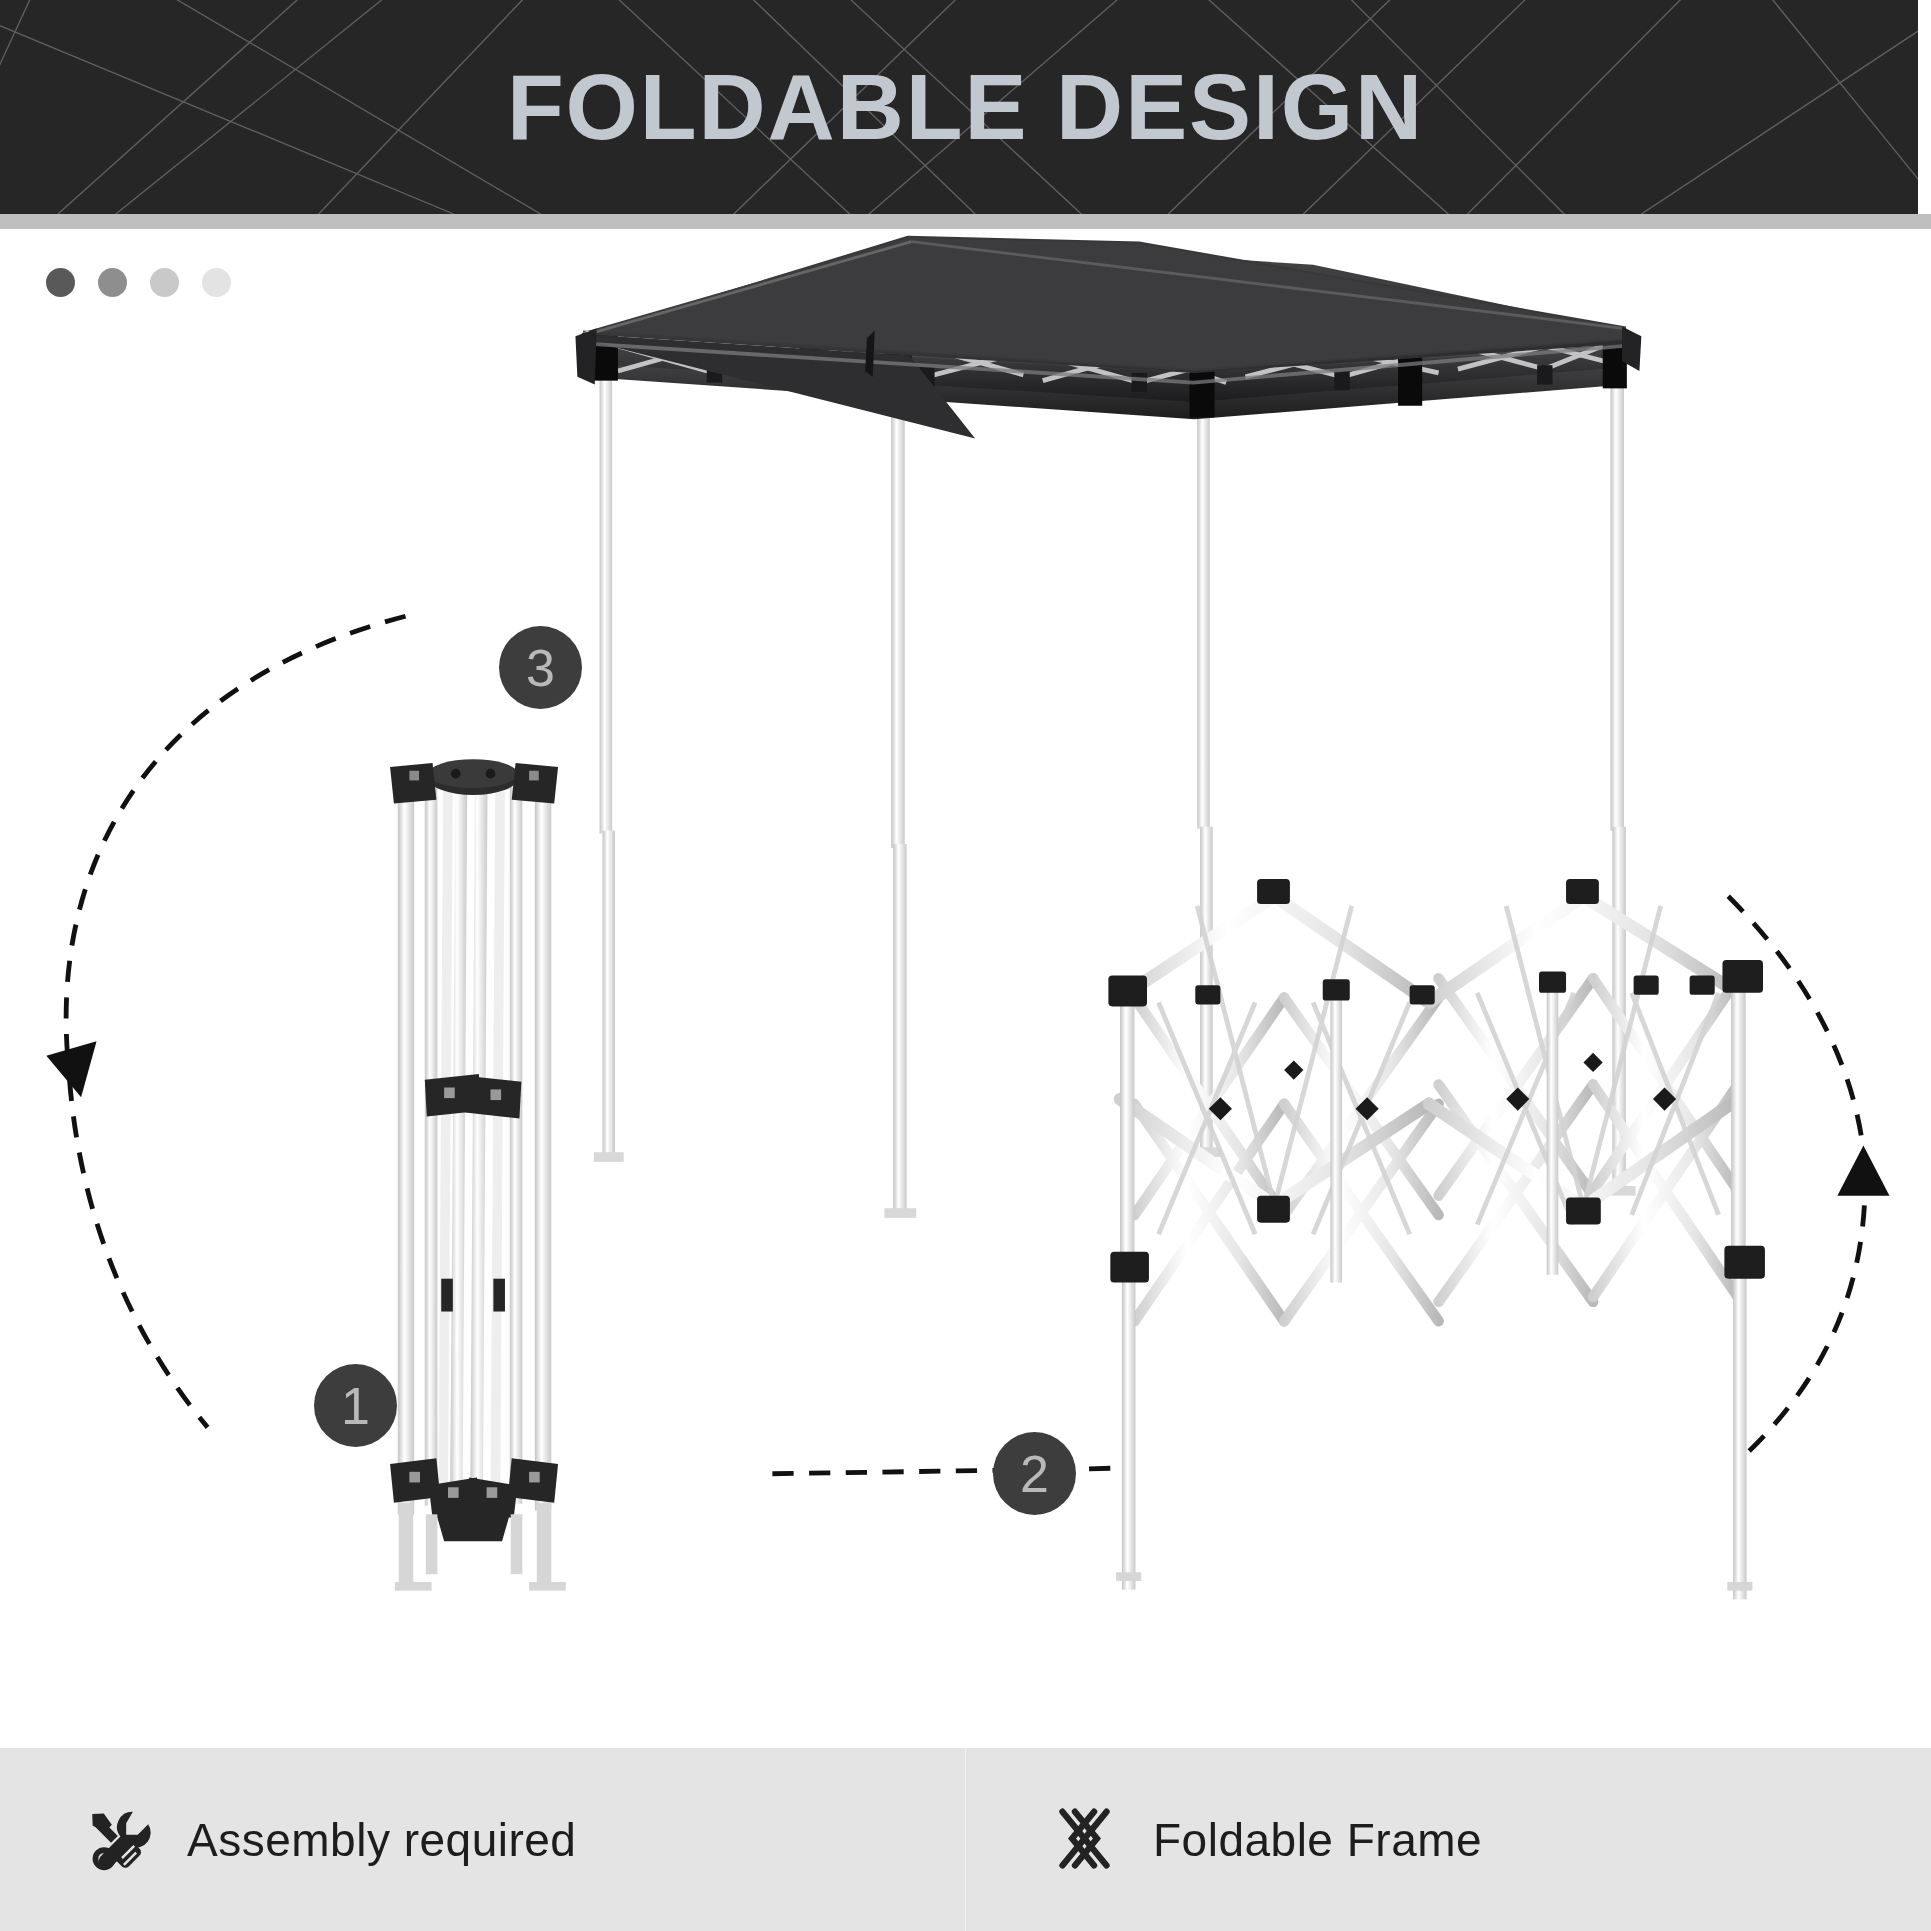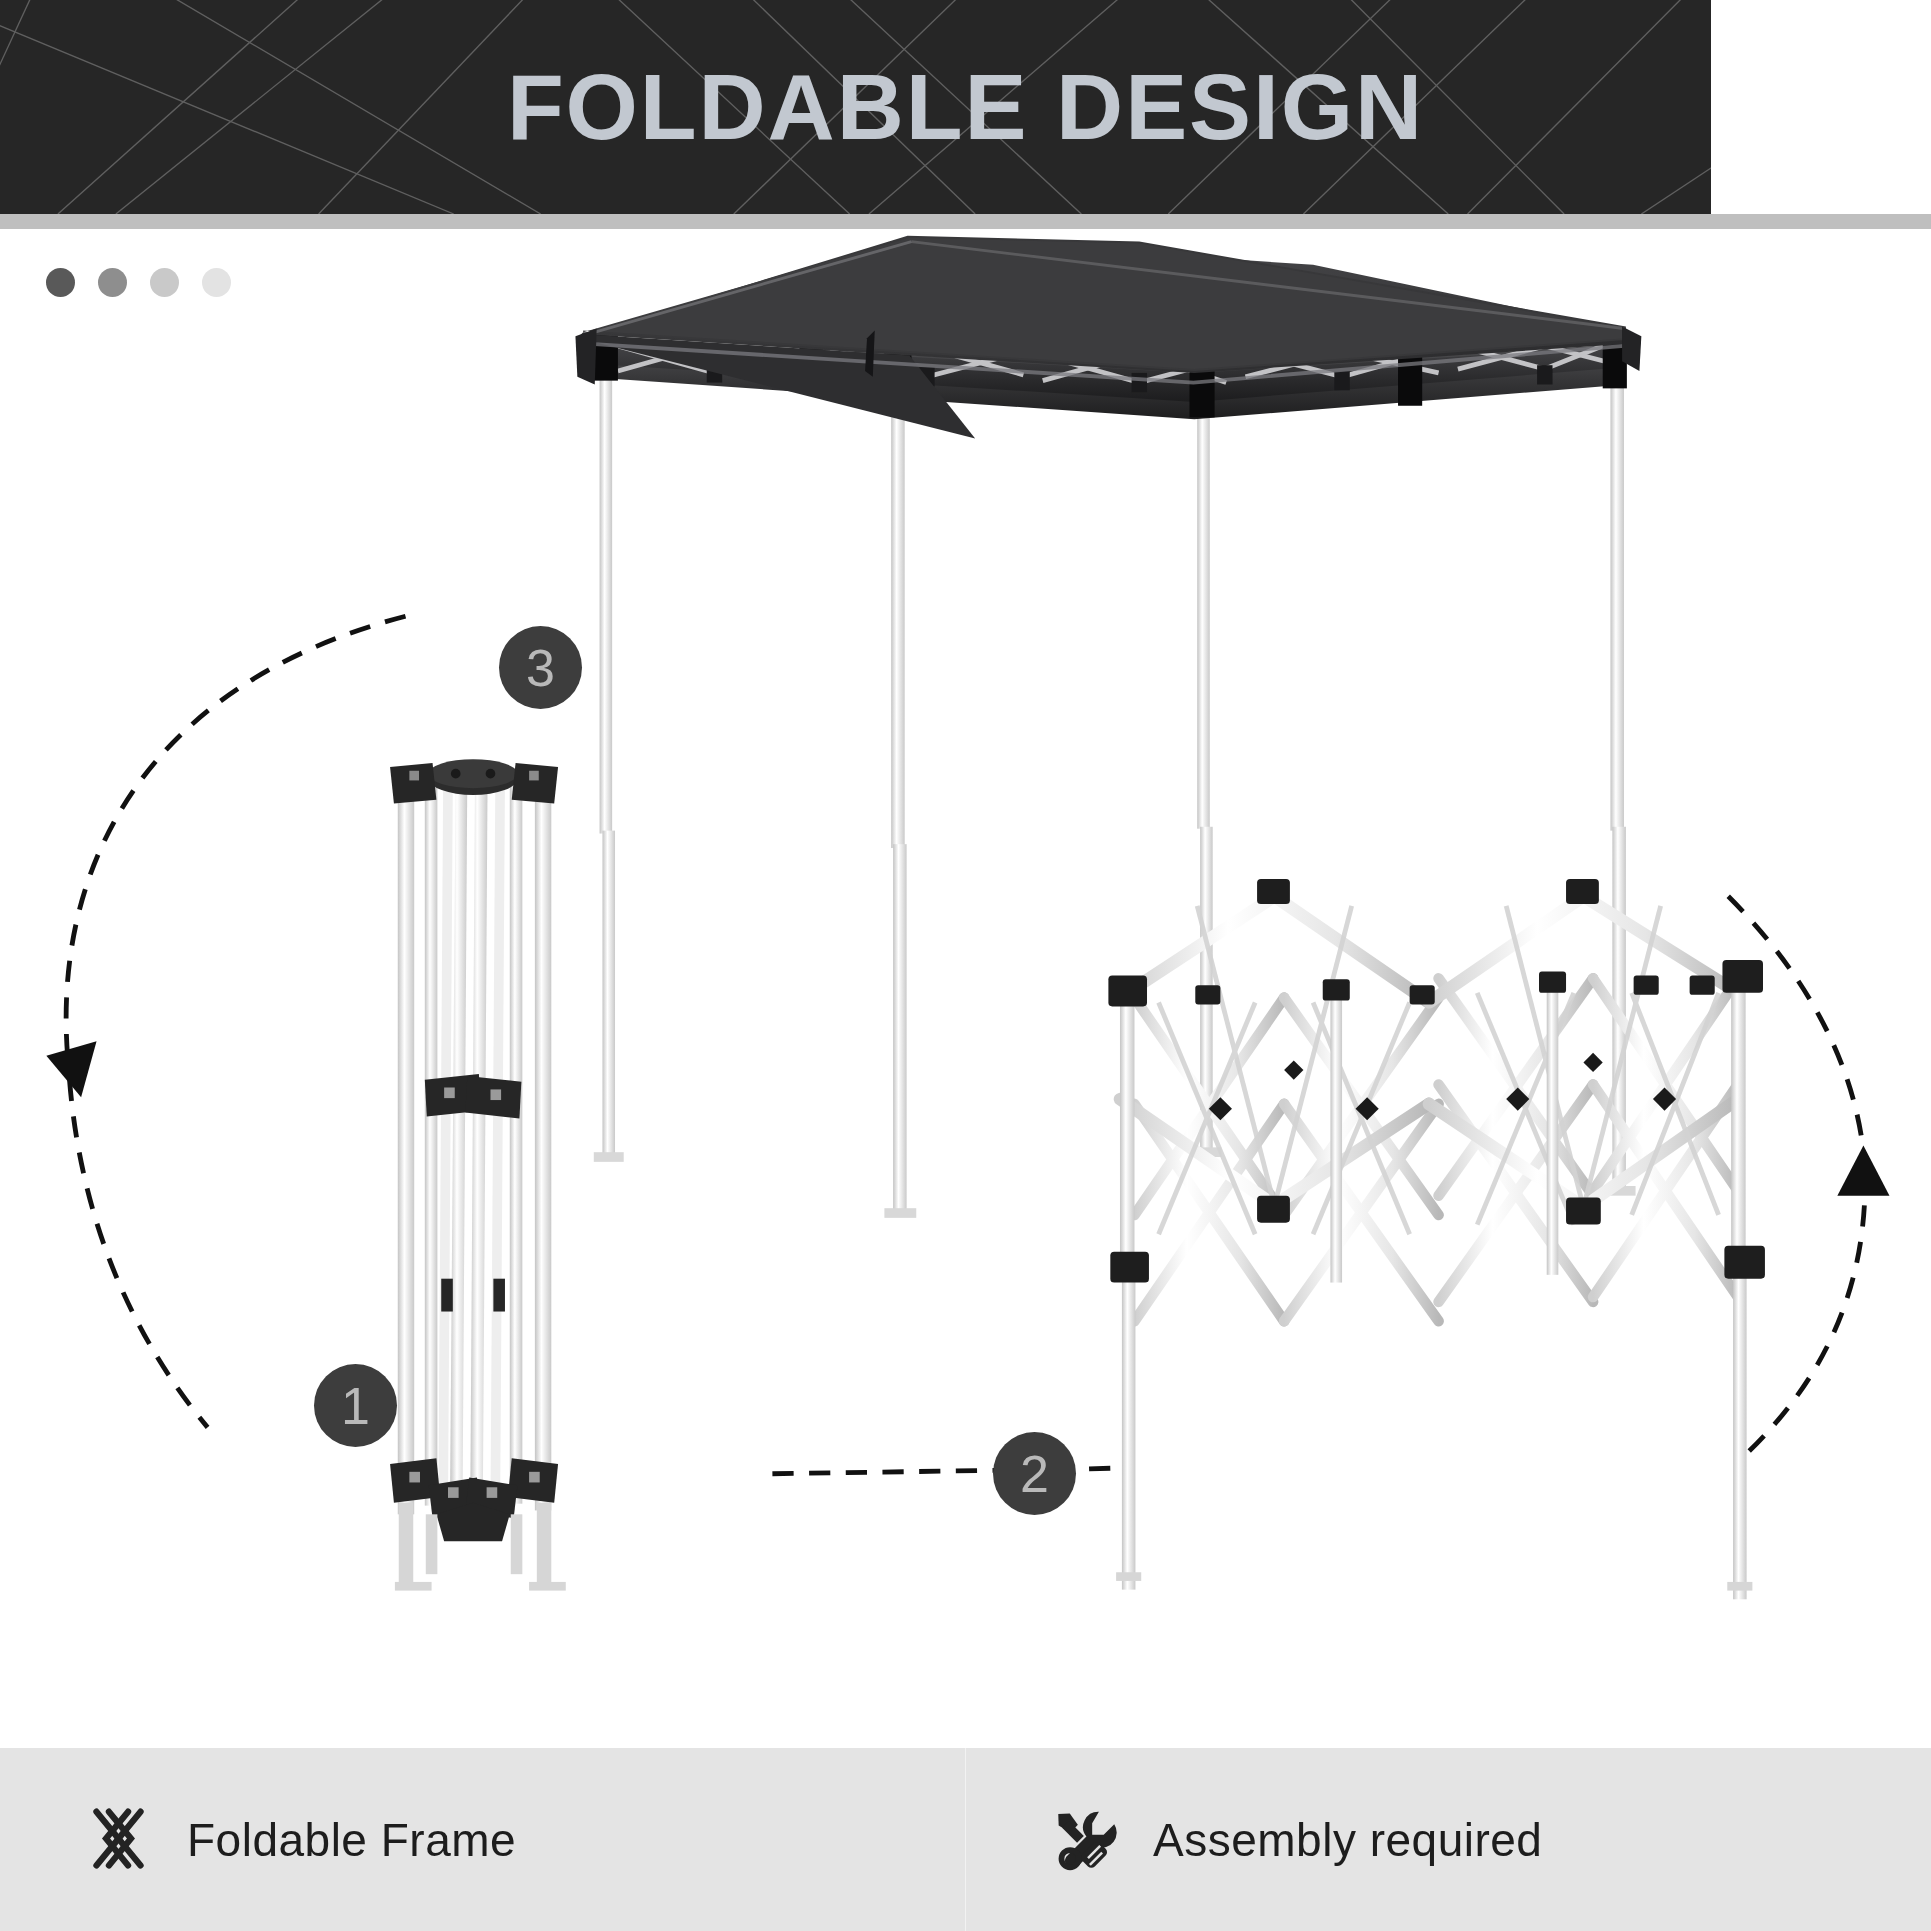--- a/index.html
+++ b/index.html
@@ -6,21 +6,21 @@
   body{
     width:1931px;height:1931px;
     background:#ffffff;
     font-family:"Liberation Sans", sans-serif;
     overflow:hidden;
     position:relative;
   }
 
   
   #header{
-    position:absolute;left:0;top:0;width:1711px;height:214px;
+    position:absolute;left:0;top:0;width:1918px;height:214px;
     background:#262626;
     overflow:hidden;
   }
   #header-pattern{position:absolute;left:0;top:0;width:1931px;height:214px;}
   #header-title{
     position:absolute;left:0;top:0;width:1931px;height:214px;
     display:flex;align-items:center;justify-content:center;
     color:#c2c8d0;
     font-size:93px;
     font-weight:bold;
@@ -389,48 +389,48 @@
   <div class="badge" id="badge-3" style="background: rgb(61, 61, 61); color: rgb(185, 185, 185);">3</div>
   <div class="badge" id="badge-1" style="background: rgb(61, 61, 61); color: rgb(185, 185, 185);">1</div>
   <div class="badge" id="badge-2" style="background: rgb(61, 61, 61); color: rgb(185, 185, 185);">2</div>
 </div>
 
 <div id="features" style="background: rgb(228, 228, 228);">
 
   <div class="feature">
     <span class="feature-icon">
       <svg viewBox="0 0 74 74" width="71" height="71">
-        <g stroke="#232323" stroke-width="6.5" fill="none" stroke-linecap="round">
-          <path d="M14,8 L60,64"></path>
-          <path d="M60,8 L14,64"></path>
-          <path d="M27,8 L50,36 L27,64"></path>
-          <path d="M47,8 L24,36 L47,64"></path>
-        </g>
-      </svg>
-    </span>
-    <span class="feature-label">Foldable Frame</span>
-  </div>
-
-  <div class="feature">
-    <span class="feature-icon">
-      <svg viewBox="0 0 74 74" width="71" height="71">
         <g fill="#232323">
 
           <path d="M52,8 a16,16 0 0 0 -13,26 L18,55 a8,8 0 0 0 11,11 L50,45 a16,16 0 0 0 18,-24 L57,32 L45,32 L45,20 Z"></path>
 
           <path d="M10,10 L22,10 L30,22 L22,30 L10,22 Z" transform="rotate(-2 20 20)"></path>
           <rect x="20" y="18" width="10" height="22" transform="rotate(-45 25 29)"></rect>
 
           <rect x="34" y="44" width="26" height="18" rx="5" transform="rotate(-45 47 53)"></rect>
           <g stroke="#e4e4e4" stroke-width="2.6">
             <path d="M38,50 L56,50" transform="rotate(-45 47 50)"></path>
             <path d="M40,57 L58,57" transform="rotate(-45 49 57)"></path>
           </g>
           <circle cx="22" cy="57" r="9" fill="none" stroke="#232323" stroke-width="6"></circle>
         </g>
       </svg>
     </span>
     <span class="feature-label">Assembly required</span>
   </div>
 
+  <div class="feature">
+    <span class="feature-icon">
+      <svg viewBox="0 0 74 74" width="71" height="71">
+        <g stroke="#232323" stroke-width="6.5" fill="none" stroke-linecap="round">
+          <path d="M14,8 L60,64"></path>
+          <path d="M60,8 L14,64"></path>
+          <path d="M27,8 L50,36 L27,64"></path>
+          <path d="M47,8 L24,36 L47,64"></path>
+        </g>
+      </svg>
+    </span>
+    <span class="feature-label">Foldable Frame</span>
+  </div>
+
 
 </div>
 
 
 </body></html>

